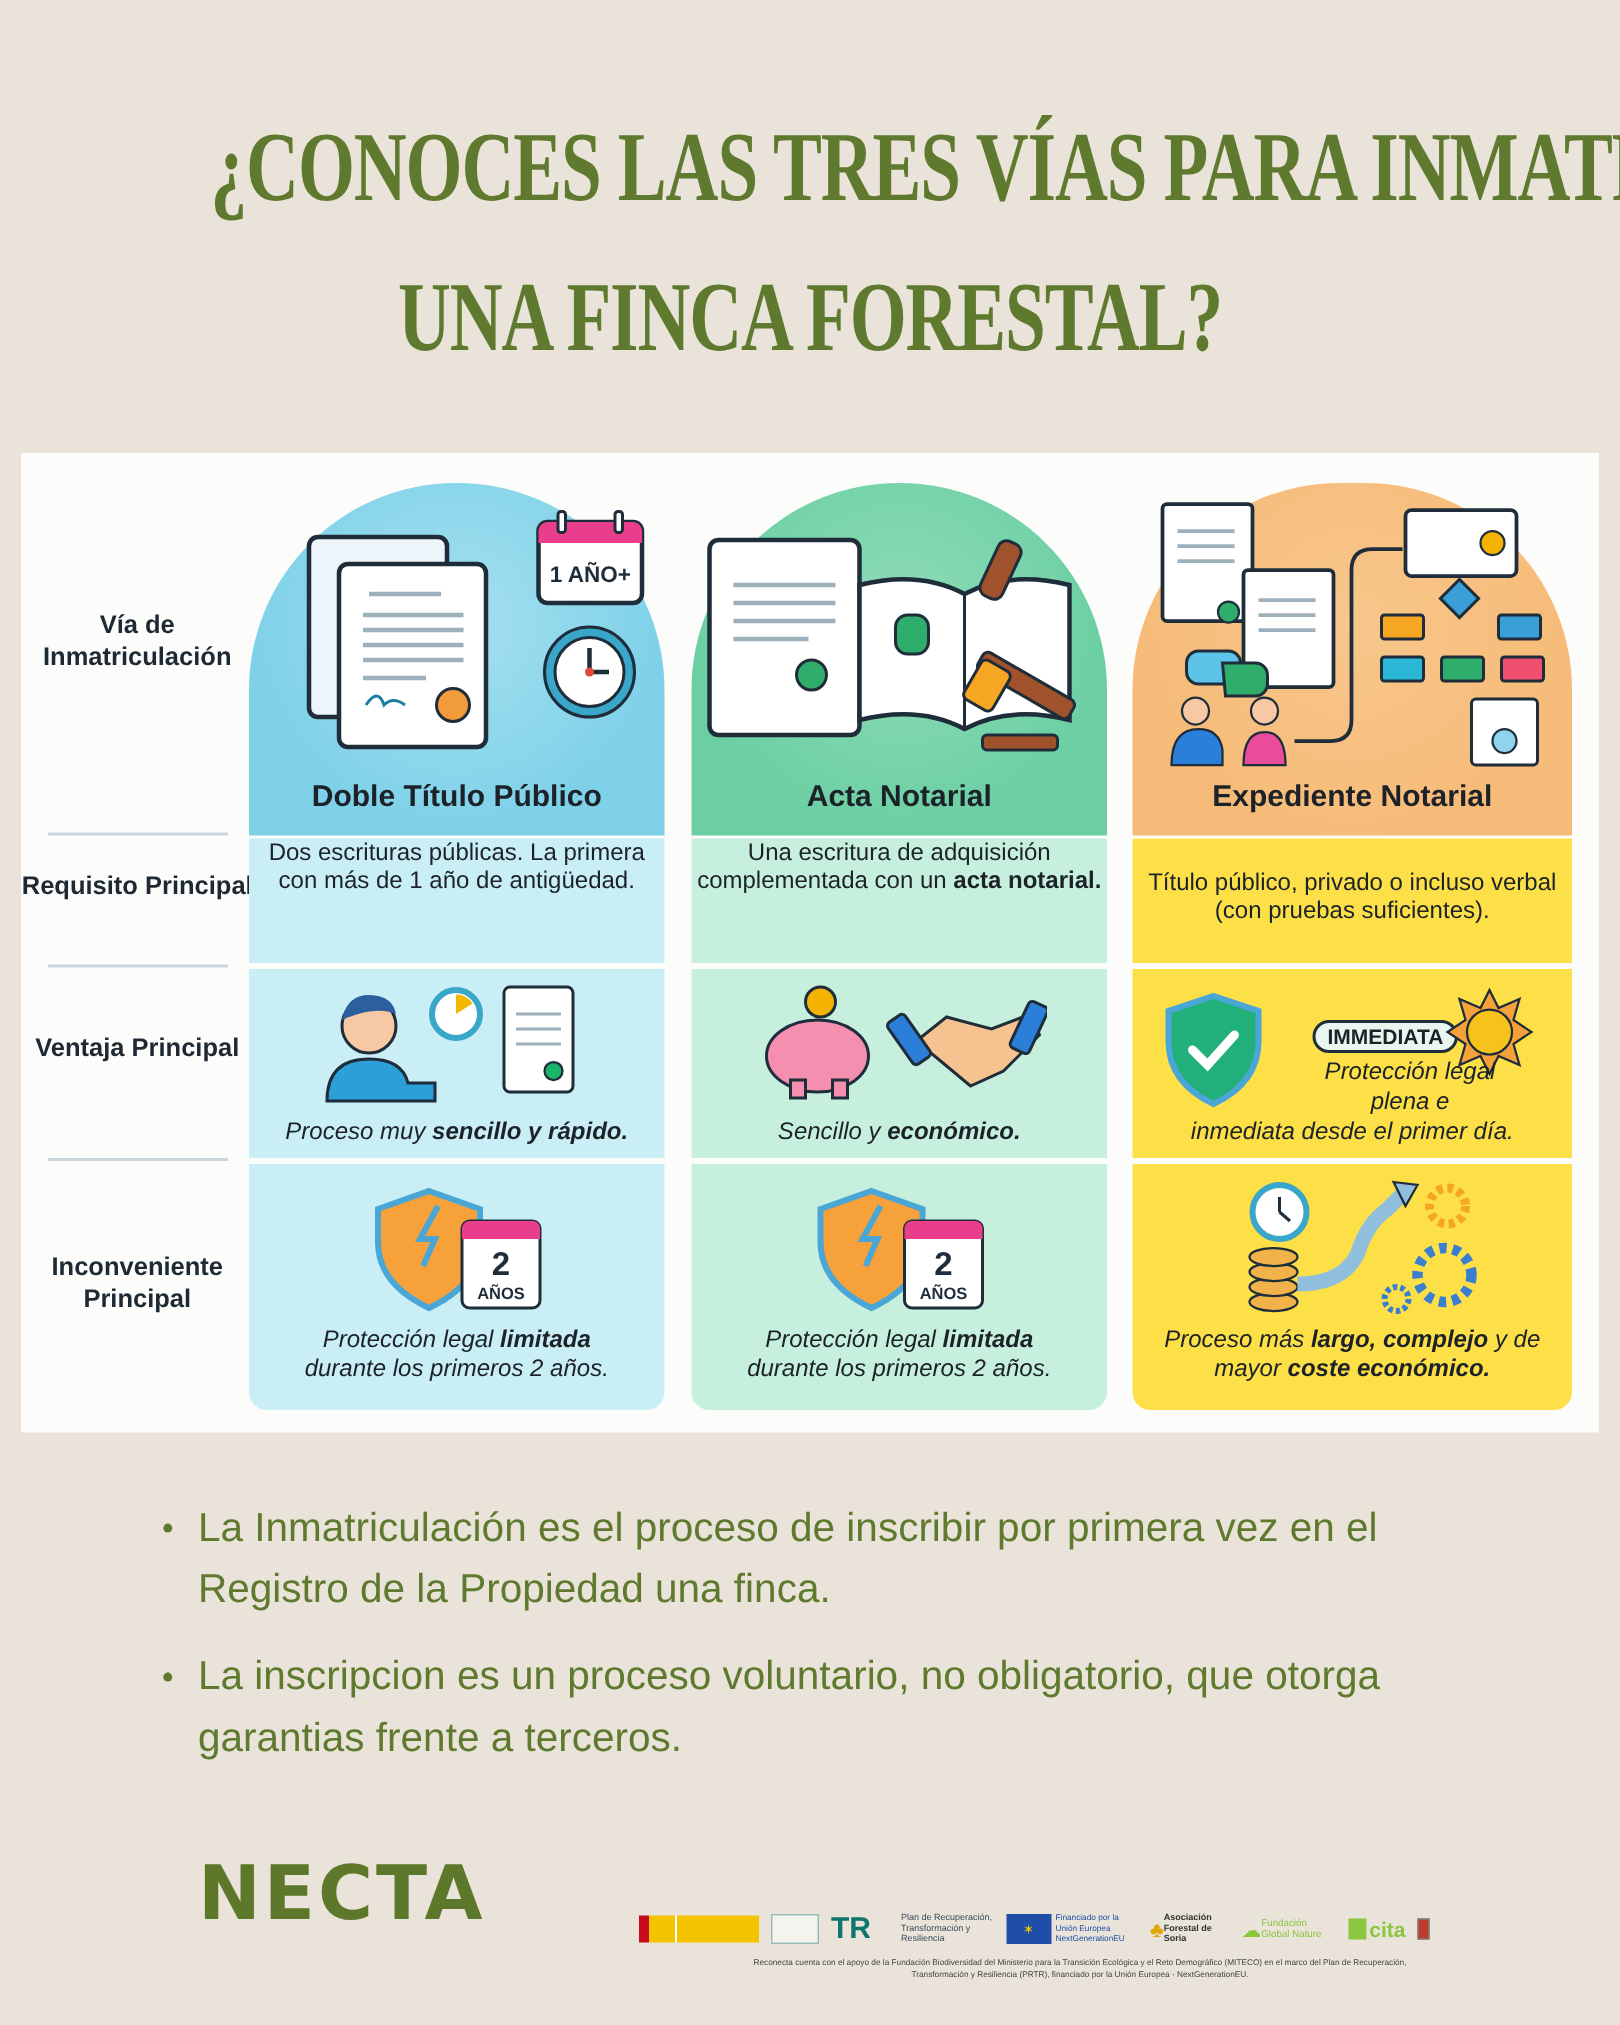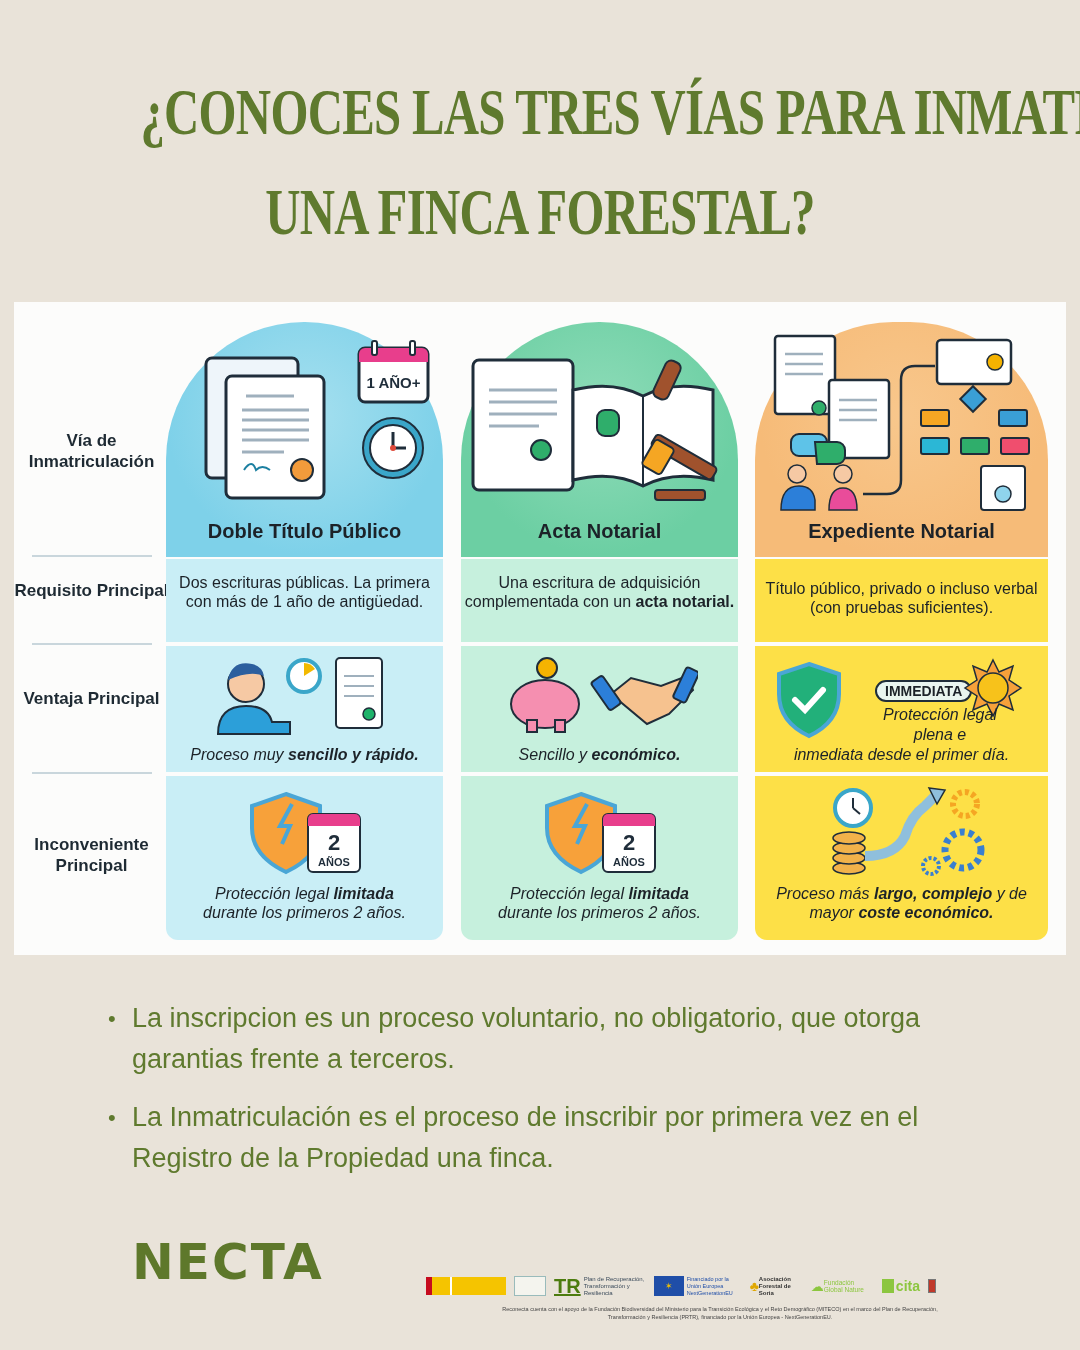--- a/index.html
+++ b/index.html
@@ -28,21 +28,21 @@
   }
   .rowsep { position: absolute; left: 18px; width: 120px; height: 2px; background: #c9d6dc; }
 
   .col { position: absolute; top: 0; width: 277px; }
   .col .arch {
     position: absolute; top: 20px; left: 0; width: 277px; height: 235px;
     border-radius: 138px 138px 0 0;
   }
   .col .cell { position: absolute; left: 0; width: 277px; text-align: center; color: #1c2228; }
   .col .header-title { top: 218px; font-size: 20px; font-weight: 700; }
-  .col .req { top: 257px; height: 83px; padding-top: 14px; font-size: 16px; line-height: 19px; }
+  .col .req { top: 257px; height: 83px; font-size: 16px; line-height: 19px; }
   .col .adv { top: 344px; height: 126px; }
   .col .dis { top: 474px; height: 164px; border-radius: 0 0 12px 12px; }
   .col .adv .txt, .col .dis .txt {
     position: absolute; left: 0; width: 100%; font-size: 16px; line-height: 19px; font-style: italic;
   }
   .col .adv .txt { bottom: 8px; }
   .col .dis .txt { bottom: 18px; }
   .b { font-weight: 700; }
 
   .c1 { left: 152px; }
@@ -88,21 +88,21 @@
 </head>
 <body>
 
 <h1 class="title">
   <span class="line">¿CONOCES LAS TRES VÍAS PARA INMATRICULAR</span>
   <span class="line">UNA FINCA FORESTAL?</span>
 </h1>
 
 <div class="infographic">
 
-  <div class="rowlabel" style="top:128px;">Vía de Inmatriculación</div>
+  <div class="rowlabel" style="top:104px;">Vía de Inmatriculación</div>
   <div class="rowsep" style="top:253px;"></div>
   <div class="rowlabel" style="top:278px;">Requisito Principal</div>
   <div class="rowsep" style="top:341px;"></div>
   <div class="rowlabel" style="top:386px;">Ventaja Principal</div>
   <div class="rowsep" style="top:470px;"></div>
   <div class="rowlabel" style="top:532px;">Inconveniente Principal</div>
 
   <div class="col c1">
     <div class="arch"></div>
     <div class="icon-area">
@@ -281,37 +281,37 @@
         <circle cx="140" cy="18" r="12" fill="none" stroke="#f5a623" stroke-width="6" stroke-dasharray="4 3"></circle>
         <circle cx="138" cy="64" r="18" fill="none" stroke="#3a7fcf" stroke-width="7" stroke-dasharray="5 4"></circle>
         <circle cx="106" cy="80" r="8" fill="none" stroke="#3a7fcf" stroke-width="4" stroke-dasharray="3 2"></circle>
       </svg>
       <div class="txt"><span>Proceso más </span><span class="b">largo, complejo</span><span> y de mayor </span><span class="b">coste económico.</span></div>
     </div>
   </div>
 </div>
 
 <ul class="bullets">
+  <li>La Inmatriculación es el proceso de inscribir por primera vez en el Registro de la Propiedad una finca.</li>
   <li>La inscripcion es un proceso voluntario, no obligatorio, que otorga garantias frente a terceros.</li>
-  <li>La Inmatriculación es el proceso de inscribir por primera vez en el Registro de la Propiedad una finca.</li>
 </ul>
 
 <div class="logo">
   <div class="l2">NECTA</div>
 </div>
 
 <div class="sponsors">
   <div class="sp">
     <span style="display:inline-block;width:80px;height:18px;background:linear-gradient(90deg,#c60b1e 0 8%,#f5c400 8% 30%,#fff 30% 32%,#f5c400 32%);"></span>
   </div>
   <div class="sp">
     <span style="display:inline-block;width:32px;height:20px;border:1px solid #9bb;background:#f4f4ee;"></span>
   </div>
   <div class="sp">
-    <span style="font-weight:900;font-size:20px;color:#4d7c0f;margin-right:3px;text-decoration:underline;">TR</span>
+    <span style="font-weight:900;font-size:20px;color:#0f766e;margin-right:20px;">TR</span>
     <span style="font-size:6px;line-height:7px;width:62px;">Plan de Recuperación, Transformación y Resiliencia</span>
   </div>
   <div class="sp">
     <span style="display:inline-block;width:30px;height:20px;background:#1f4ea8;color:#f5c400;font-size:9px;text-align:center;line-height:20px;margin-right:3px;">✶</span>
     <span style="font-size:5.5px;line-height:7px;width:55px;color:#1f4ea8;">Financiado por la Unión Europea NextGenerationEU</span>
   </div>
   <div class="sp">
     <span style="color:#e0a700;font-size:14px;">♣</span>
     <span style="font-size:6px;line-height:7px;width:44px;font-weight:700;color:#333;">Asociación Forestal de Soria</span>
   </div>

